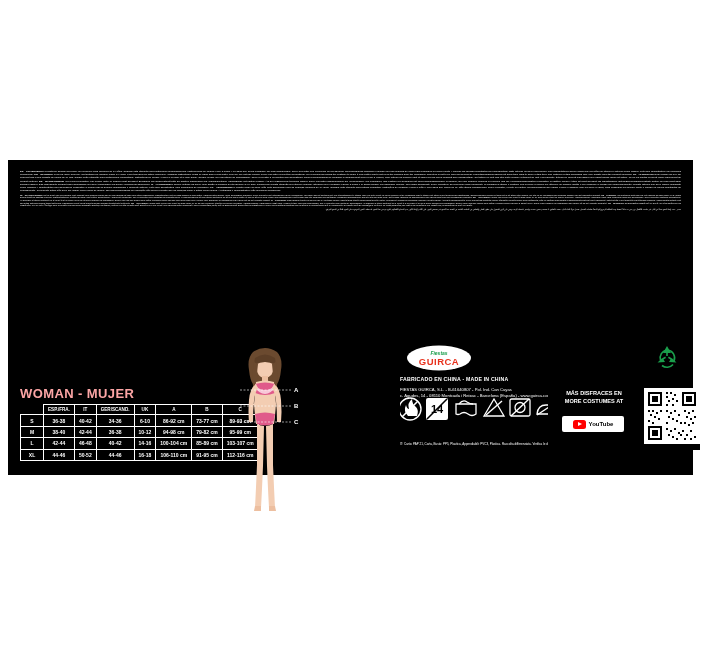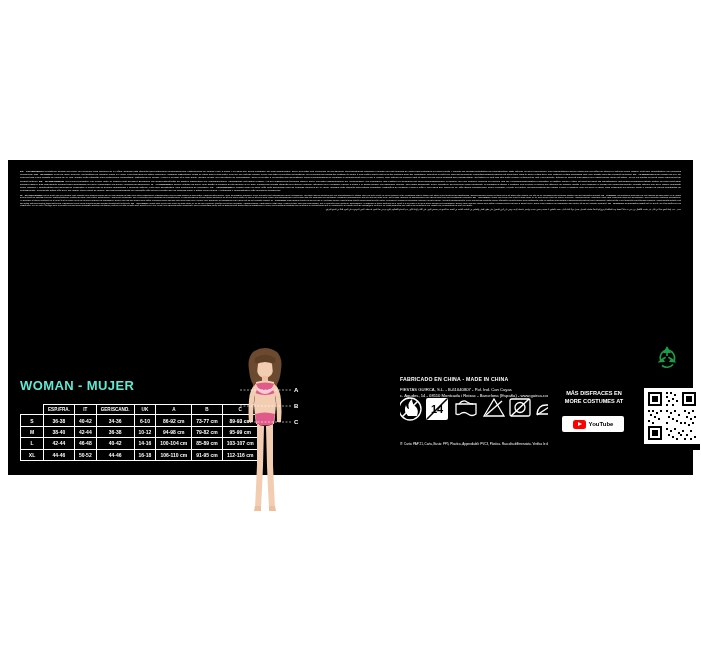--- a/index.html
+++ b/index.html
@@ -49,25 +49,25 @@
   .bottomzone {
     position: absolute;
     left: 12px;
     right: 12px;
     bottom: 6px;
     top: 182px;
   }
   .woman-title {
     position: absolute;
     left: 0;
-    top: 36px;
+    top: 44px;
     font-size: 13px;
     font-weight: bold;
     letter-spacing: 0.4px;
-    color: #5eead4;
+    color: #fca5a5;
   }
   .woman-title .sep { font-weight: bold; }
 
   
   .sizetable {
     position: absolute;
     left: 0;
     top: 62px;
     border-collapse: collapse;
     font-size: 5px;
@@ -322,20 +322,27 @@
           <g fill="#ffffff" font-family="Liberation Sans, sans-serif" font-size="6" font-weight="bold">
             <text x="74" y="50">A</text>
             <text x="74" y="66">B</text>
             <text x="74" y="82">C</text>
           </g>
         </svg>
       </div>
 
       <div class="rightcol">
 
+        <div class="guirca-logo">
+          <svg width="66" height="30" viewBox="0 0 66 30" xmlns="http://www.w3.org/2000/svg">
+            <ellipse cx="33" cy="16" rx="32" ry="12.5" fill="#ffffff"></ellipse>
+            <text x="33" y="13" text-anchor="middle" font-family="Liberation Sans, sans-serif" font-size="5" fill="#1a9e4b" font-style="italic" font-weight="bold">Fiestas</text>
+            <text x="33" y="23" text-anchor="middle" font-family="Liberation Sans, sans-serif" font-size="9.5" fill="#e8321e" font-weight="bold" letter-spacing="0.5">GUIRCA</text>
+          </svg>
+        </div>
 
         <div class="made-in">FABRICADO EN CHINA - MADE IN CHINA</div>
 
         <div class="company">
           <div>FIESTAS GUIRCA, S.L. - B-61640807 - Pol. Ind. Can Cuyas</div>
           <div>c. Agudes, 14 - 08110 Montcada i Reixac - Barcelona (España) - www.guirca.com</div>
         </div>
 
         <div class="recycle">
           <svg width="26" height="26" viewBox="0 0 26 26" xmlns="http://www.w3.org/2000/svg">

